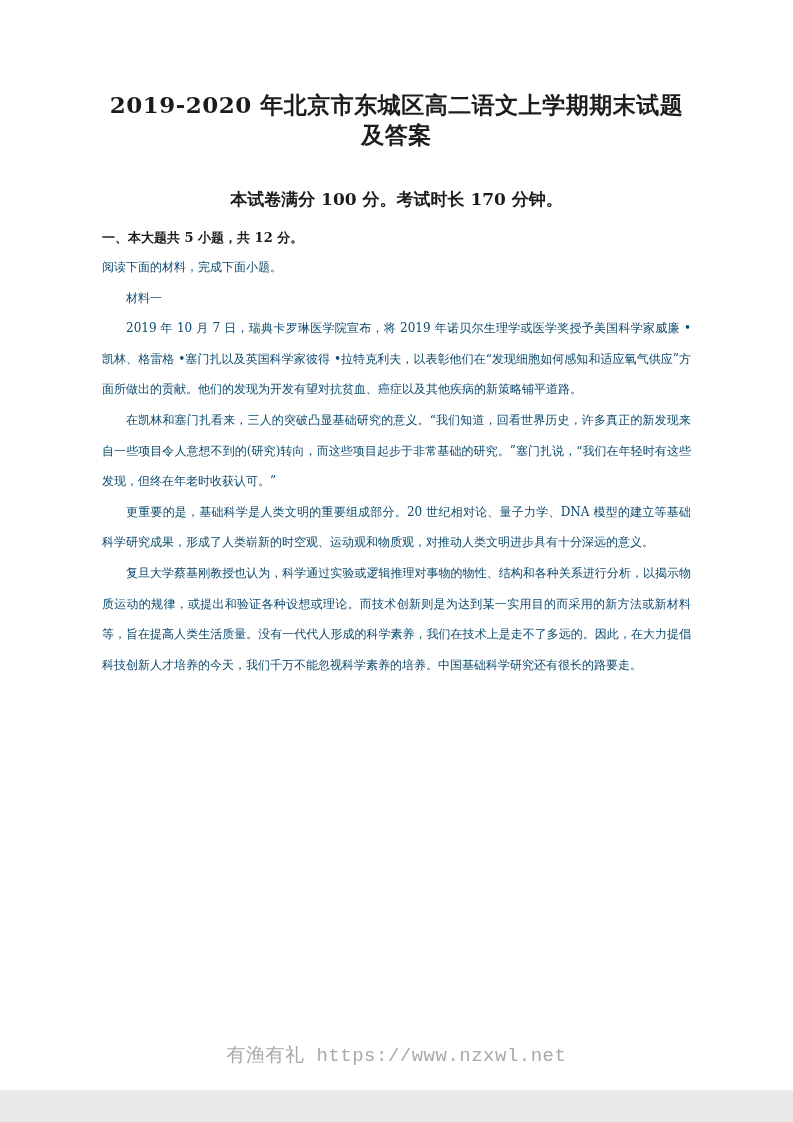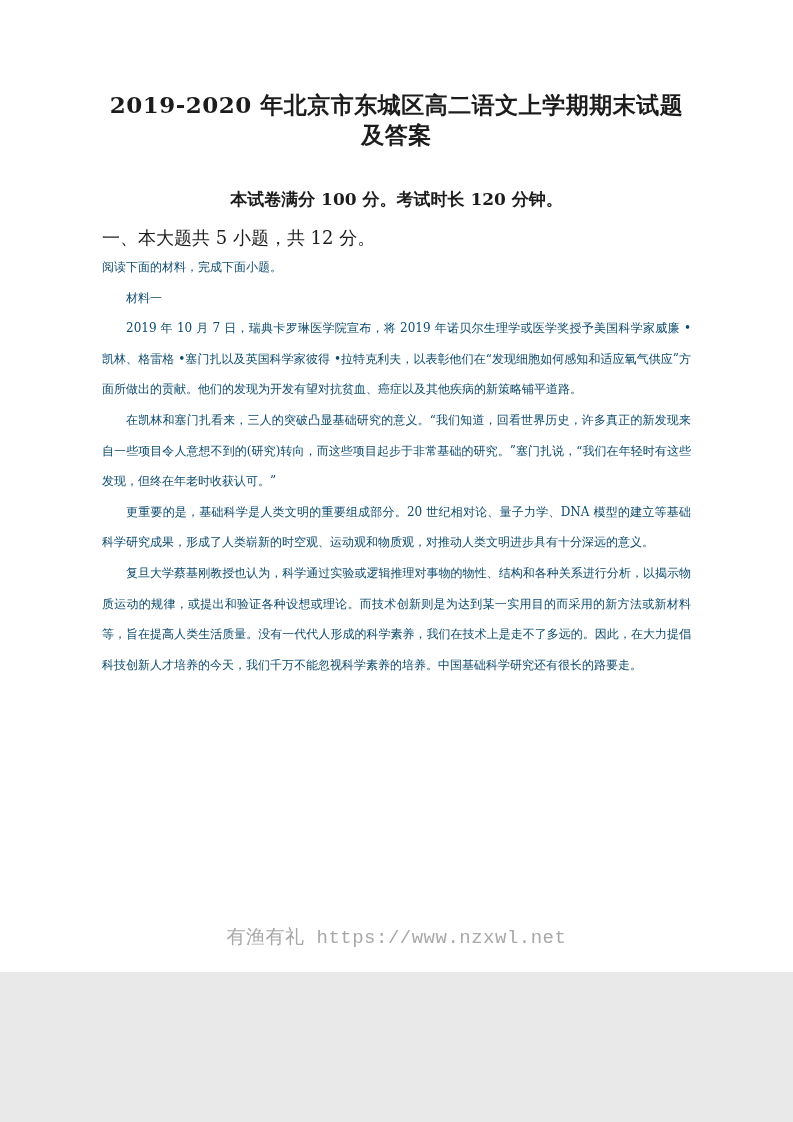--- a/index.html
+++ b/index.html
@@ -3,21 +3,21 @@
 <meta charset="utf-8">
 <style>
   html, body {
     margin: 0;
     padding: 0;
     background: #e9e9e9;
   }
   .page {
     position: relative;
     width: 793px;
-    height: 972px;
+    height: 1090px;
     margin: 0 auto;
     background: #ffffff;
     font-family: "DejaVu Serif", "Liberation Serif", serif;
     color: #212121;
     overflow: hidden;
     box-sizing: border-box;
   }
   .content {
     padding: 90px 102px 0 102px;
   }
@@ -33,22 +33,22 @@
   .exam-info {
     margin: 36px 0 0 0;
     font-size: 17px;
     font-weight: bold;
     text-align: center;
     line-height: 26px;
     color: #1c1c1c;
   }
   .section-heading {
     margin: 12px 0 0 0;
-    font-size: 18px;
-    font-weight: normal;
+    font-size: 13px;
+    font-weight: bold;
     text-align: left;
     line-height: 28px;
     color: #1c1c1c;
   }
   .body-text p {
     margin: 0;
     font-size: 12px;
     line-height: 30.6px;
     text-align: justify;
     color: #0c4a6e;
@@ -75,21 +75,21 @@
   }
 </style>
 </head>
 <body>
 
 <div class="page">
   <div class="content">
 
     <h1 class="doc-title">2019-2020 年北京市东城区高二语文上学期期末试题及答案</h1>
 
-    <p class="exam-info">本试卷满分 100 分。考试时长 120 分钟。</p>
+    <p class="exam-info">本试卷满分 100 分。考试时长 170 分钟。</p>
 
     <h2 class="section-heading">一、本大题共 5 小题，共 12 分。</h2>
 
     <div class="body-text">
       <p class="instruction">阅读下面的材料，完成下面小题。</p>
 
       <p class="material-label">材料一</p>
 
       <p class="body-para">2019 年 10 月 7 日，瑞典卡罗琳医学院宣布，将 2019 年诺贝尔生理学或医学奖授予美国科学家威廉 •凯林、格雷格 •塞门扎以及英国科学家彼得 •拉特克利夫，以表彰他们在“发现细胞如何感知和适应氧气供应”方面所做出的贡献。他们的发现为开发有望对抗贫血、癌症以及其他疾病的新策略铺平道路。</p>
 

